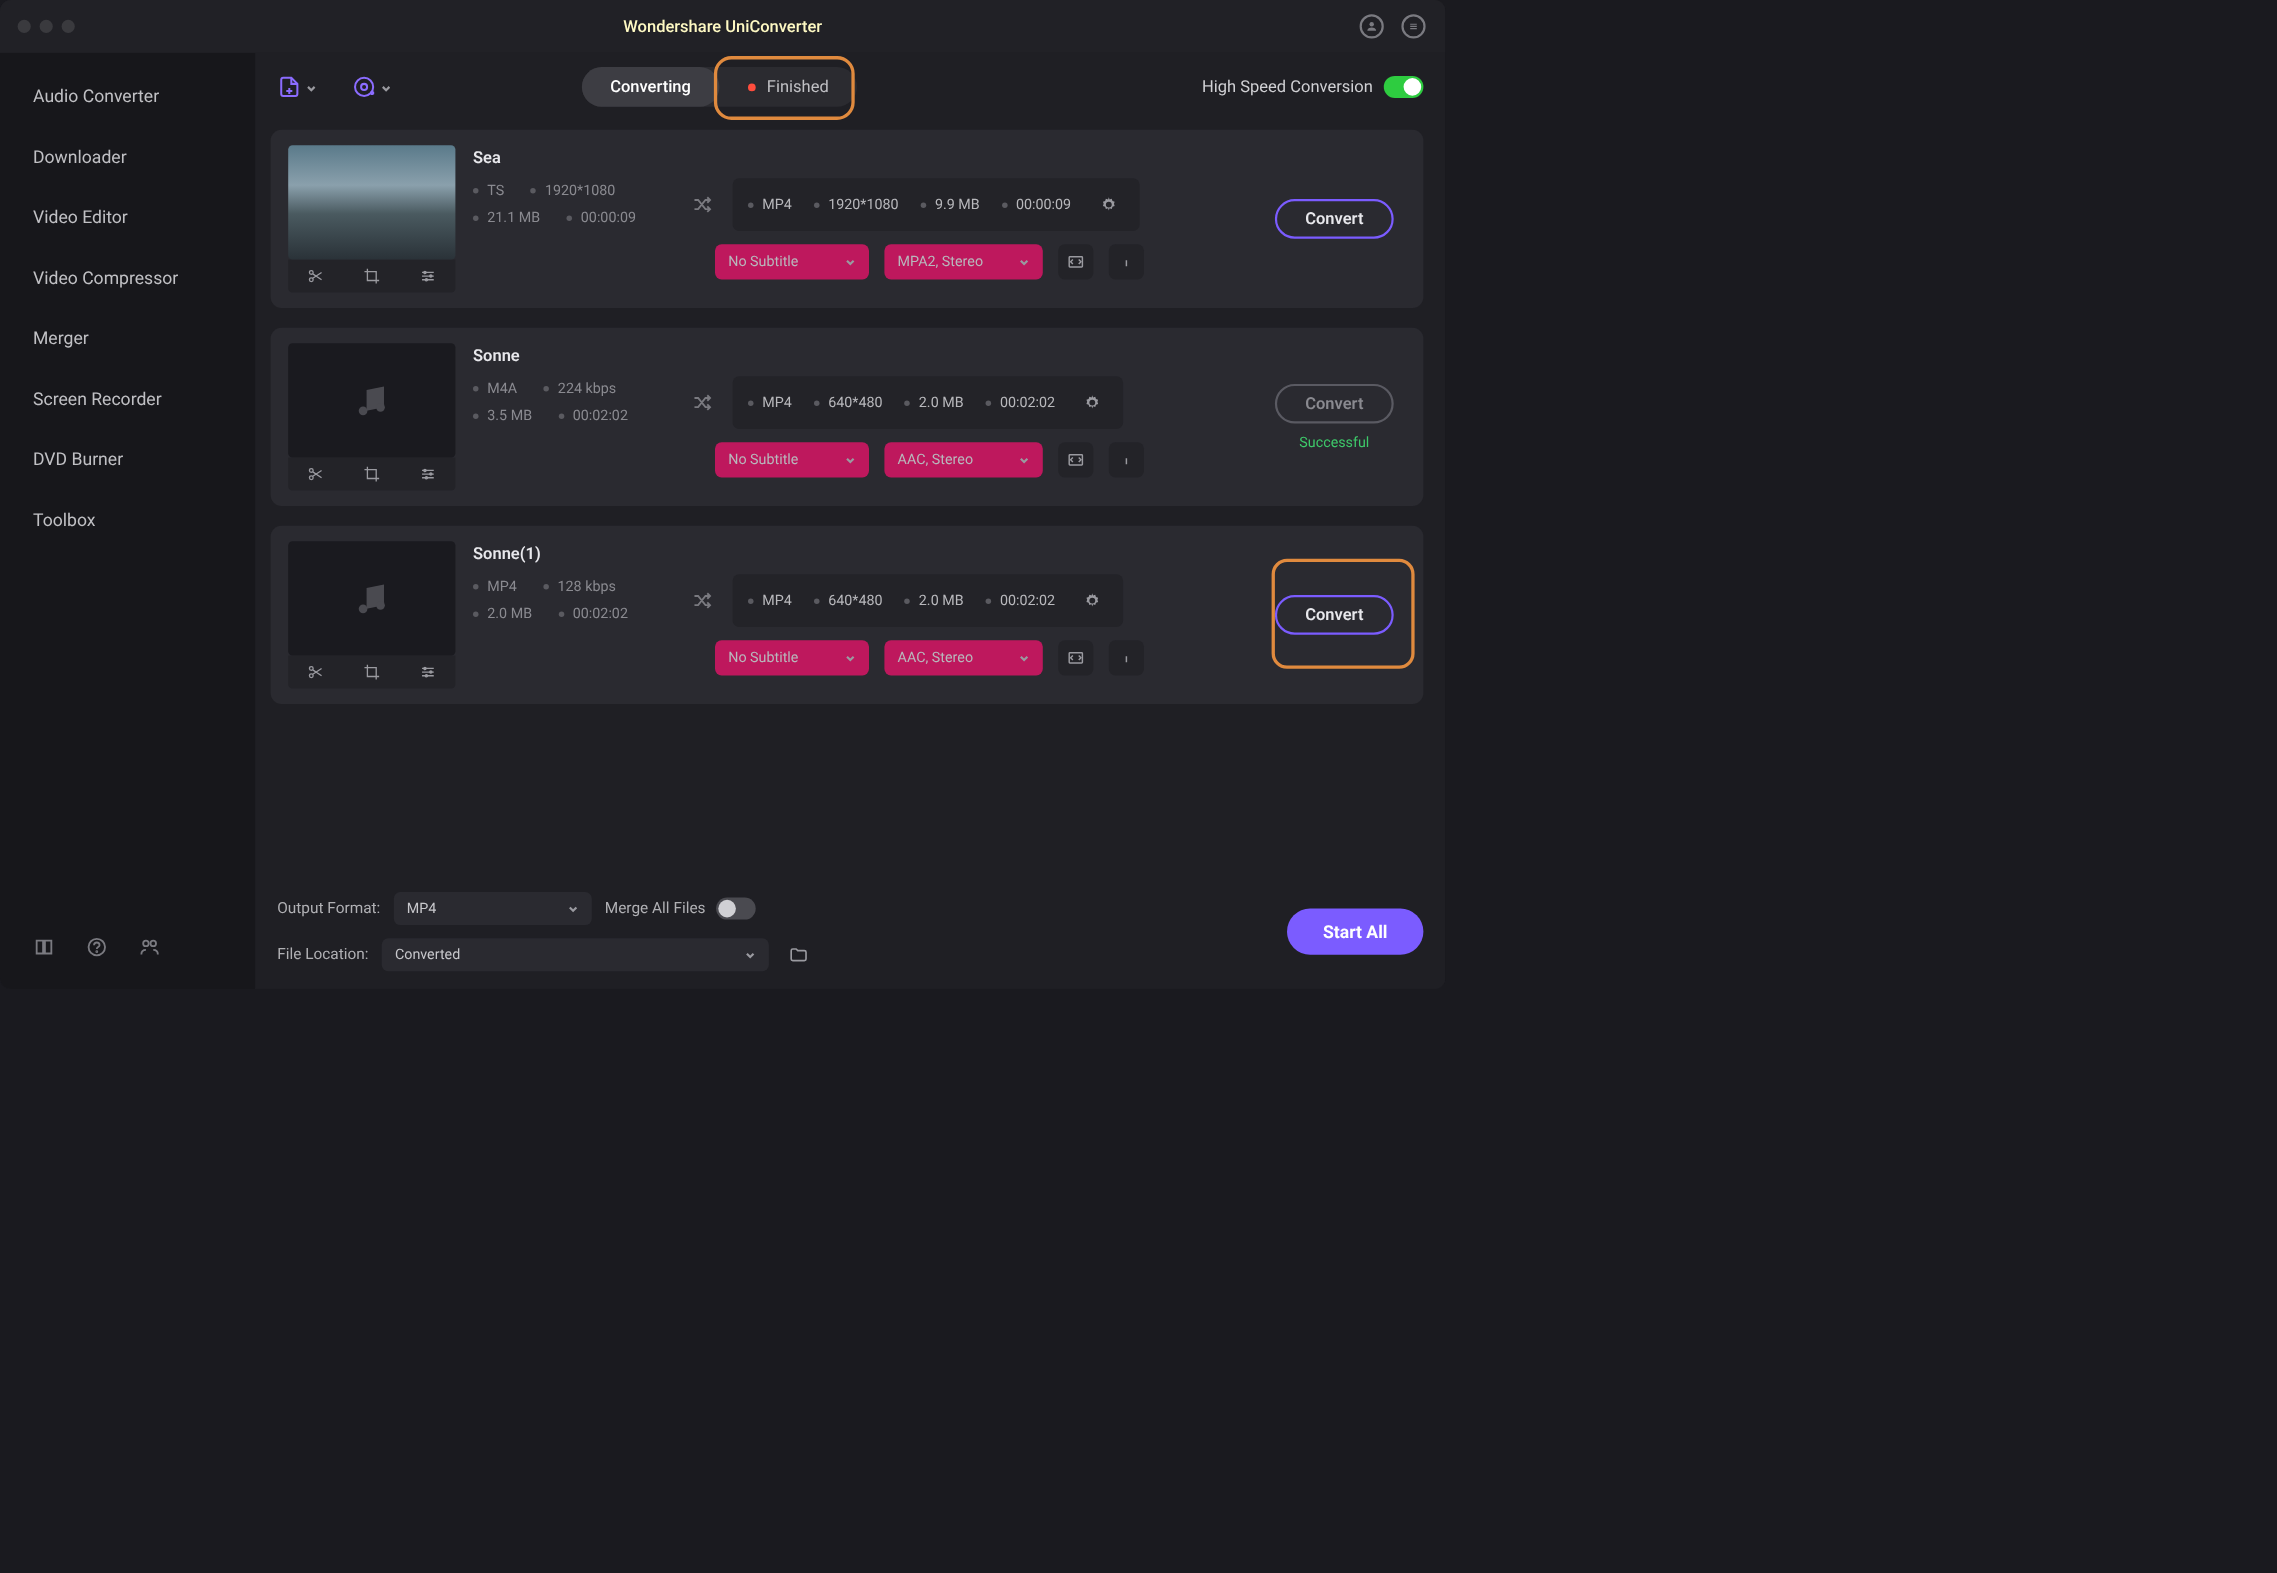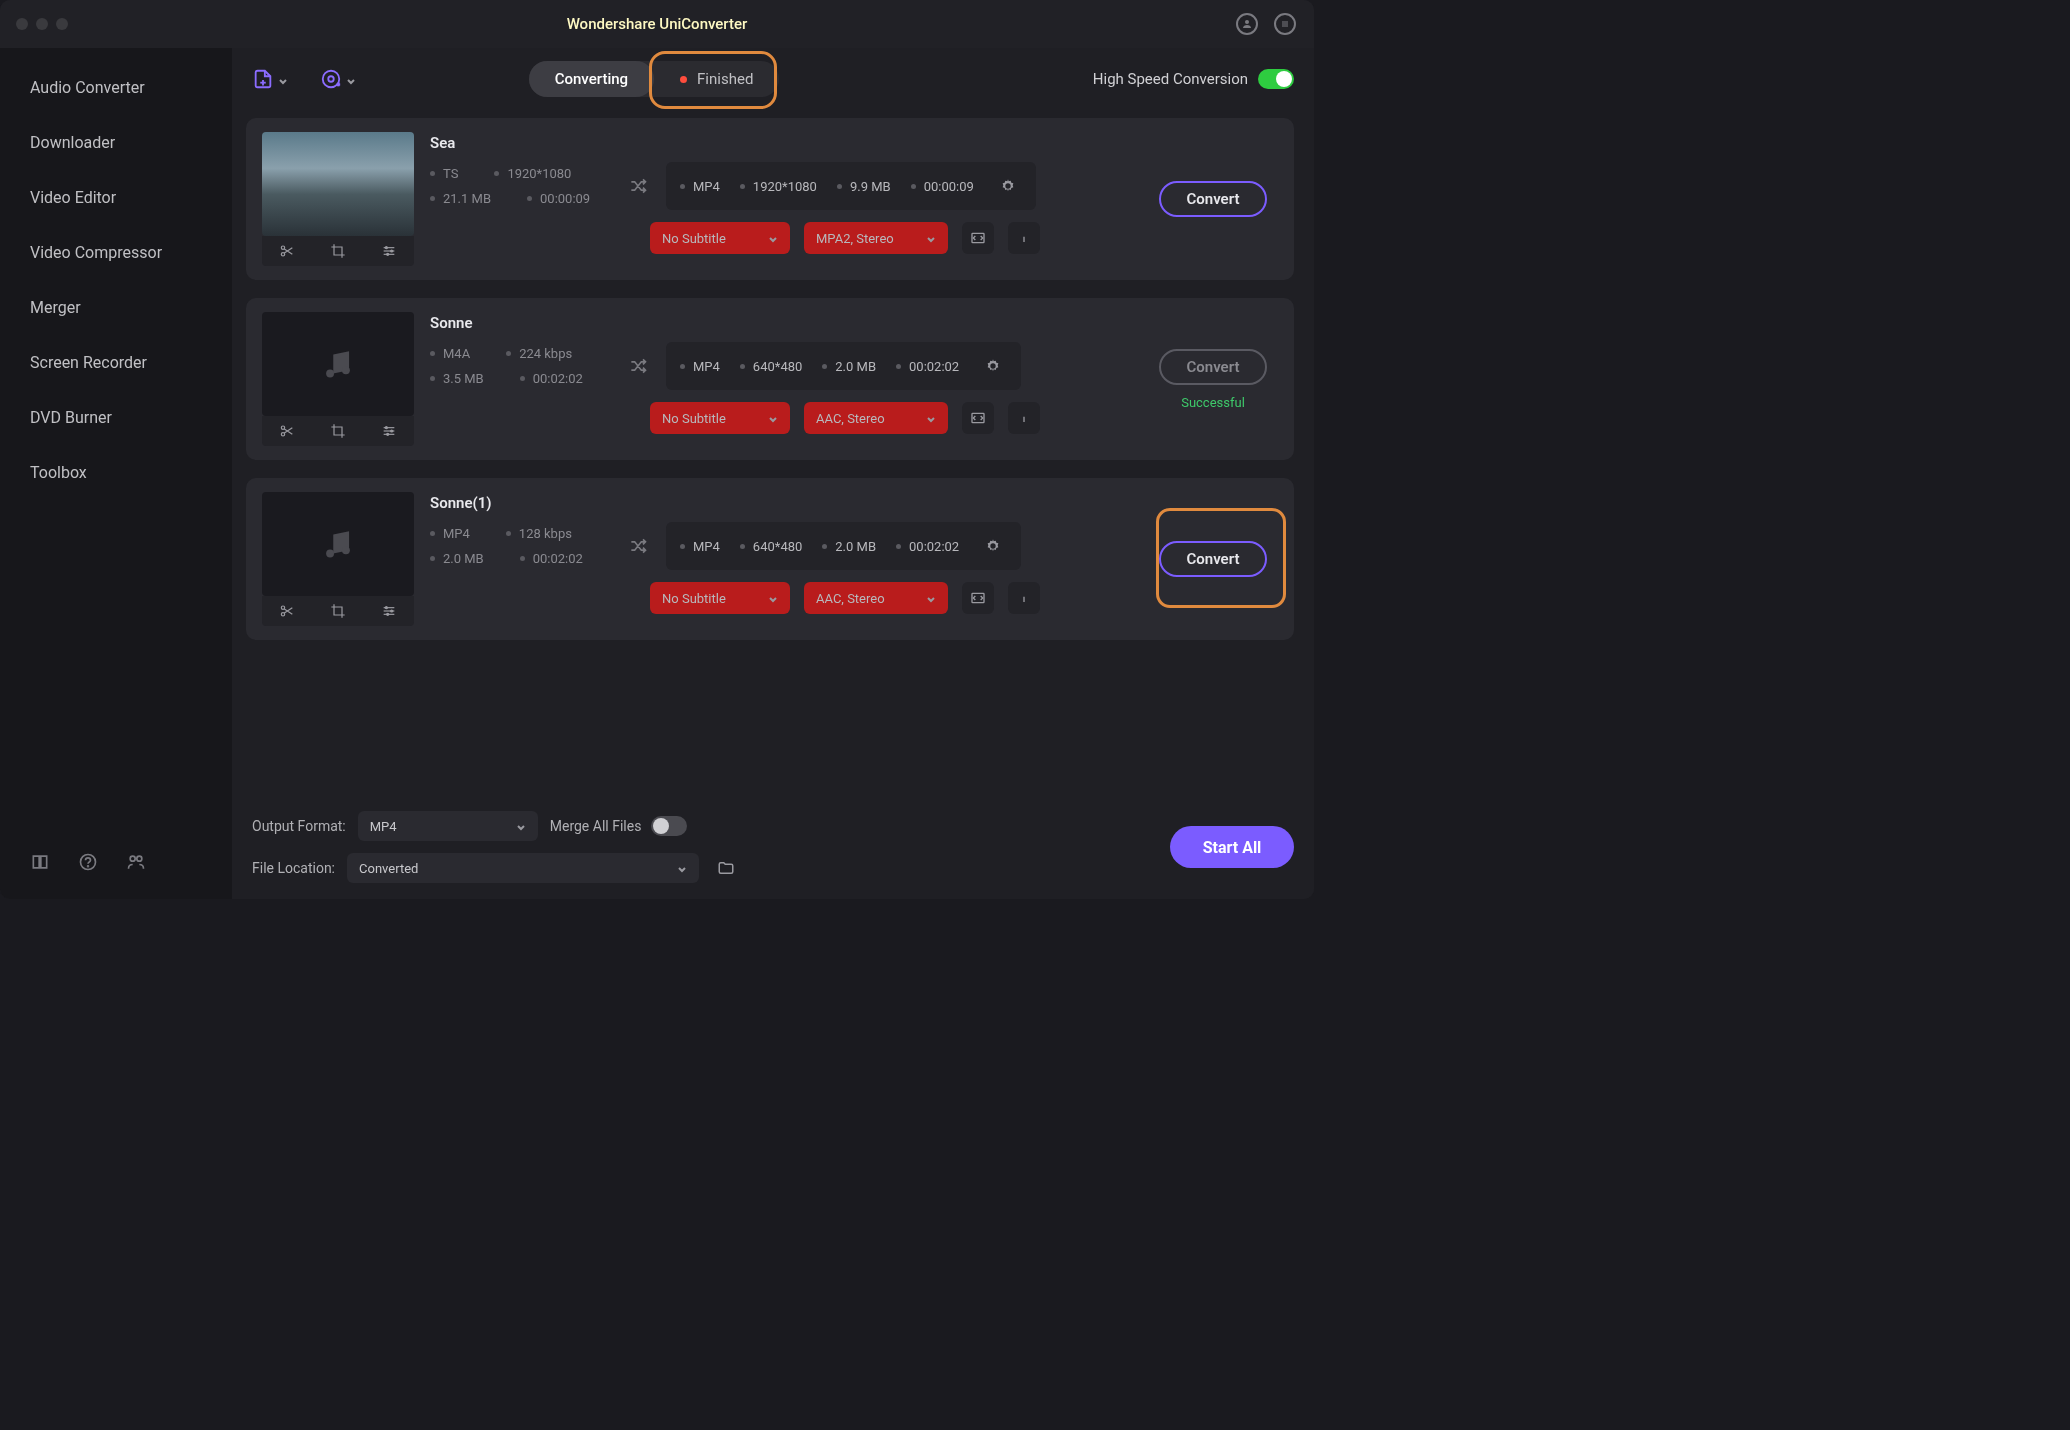--- a/index.html
+++ b/index.html
@@ -37,32 +37,32 @@
 .thumb { width:152px; height:104px; background:#1a1a1f; border-radius:4px; display:flex; align-items:center; justify-content:center; overflow:hidden; position:relative;}
 .thumb.video { background:linear-gradient(180deg,#5a7a8a 0%,#8aa0ac 35%,#4a5a60 60%,#2a3238 100%);}
 .thumb.audio svg{width:38px;height:38px;fill:#4a4a50;}
 .tools { display:flex; background:#232328; height:30px; border-radius:0 0 4px 4px; margin-top:0;}
 .tool { flex:1; display:flex; align-items:center; justify-content:center; cursor:pointer;}
 .tool svg{width:16px;height:16px;stroke:#9a9aa0;fill:none;stroke-width:1.8;}
 .info-col { flex:1; display:flex; flex-direction:column; }
 .fname { font-size:15px; font-weight:600; color:#e8e8ec; margin-bottom:10px; margin-top:2px;}
 .meta-row { display:flex; align-items:center; gap:16px; }
 .meta-left { display:flex; flex-direction:column; gap:10px; width:180px; font-size:13px; color:#8a8a90;}
-.meta-left .mrow{display:flex;gap:36px;}
+.meta-left .mrow{display:flex;gap:24px;}
 .meta-left .mval{display:flex;align-items:center;gap:8px;}
 .meta-left .mval::before{content:"";width:5px;height:5px;border-radius:50%;background:#5a5a60;}
 .shuffle{display:flex;align-items:center;justify-content:center;width:24px;}
 .shuffle svg{width:20px;height:20px;stroke:#7a7a80;fill:none;stroke-width:2;}
 .out-box { background:#232328; border-radius:6px; padding:10px 14px; display:flex; align-items:center; gap:20px; font-size:13px; color:#b8b8bc;}
 .out-box .ov{display:flex;align-items:center;gap:8px;}
 .out-box .ov::before{content:"";width:5px;height:5px;border-radius:50%;background:#5a5a60;}
 .gear{width:28px;height:28px;display:flex;align-items:center;justify-content:center;cursor:pointer;}
 .gear svg{width:16px;height:16px;fill:#9a9aa0;}
 .sub-row { display:flex; gap:14px; margin-top:12px; margin-left:220px;}
-.dd { background:#b91c1c; border-radius:6px; height:32px; padding:0 12px; display:flex; align-items:center; justify-content:space-between; gap:10px; font-size:13px; color:#b8b8bc; cursor:pointer;}
+.dd { background:#be185d; border-radius:6px; height:32px; padding:0 12px; display:flex; align-items:center; justify-content:space-between; gap:10px; font-size:13px; color:#b8b8bc; cursor:pointer;}
 .dd.w1{width:140px;} .dd.w2{width:144px;}
 .sq-btn{width:32px;height:32px;background:#232328;border-radius:6px;display:flex;align-items:center;justify-content:center;cursor:pointer;}
 .sq-btn svg{width:16px;height:16px;stroke:#9a9aa0;fill:none;stroke-width:2;}
 .convert-col { width:130px; display:flex; flex-direction:column; align-items:center; justify-content:center; gap:10px;}
 .convert-btn { width:108px; height:36px; border:2px solid #7b5cff; border-radius:20px; display:flex; align-items:center; justify-content:center; font-size:15px; font-weight:600; color:#e8e8ec; cursor:pointer;}
 .convert-btn.disabled{border-color:#5a5a62;color:#8a8a90;}
 .status-txt{font-size:13px;color:#3ec96a;}
 .highlight-convert{position:absolute; right:8px; top:30px; width:130px; height:100px; border:3px solid #e08a3e; border-radius:14px; pointer-events:none;}
 .footer { padding:14px 20px 16px 20px; display:flex; align-items:center; gap:18px; }
 .frow{display:flex;flex-direction:column;gap:12px;}

